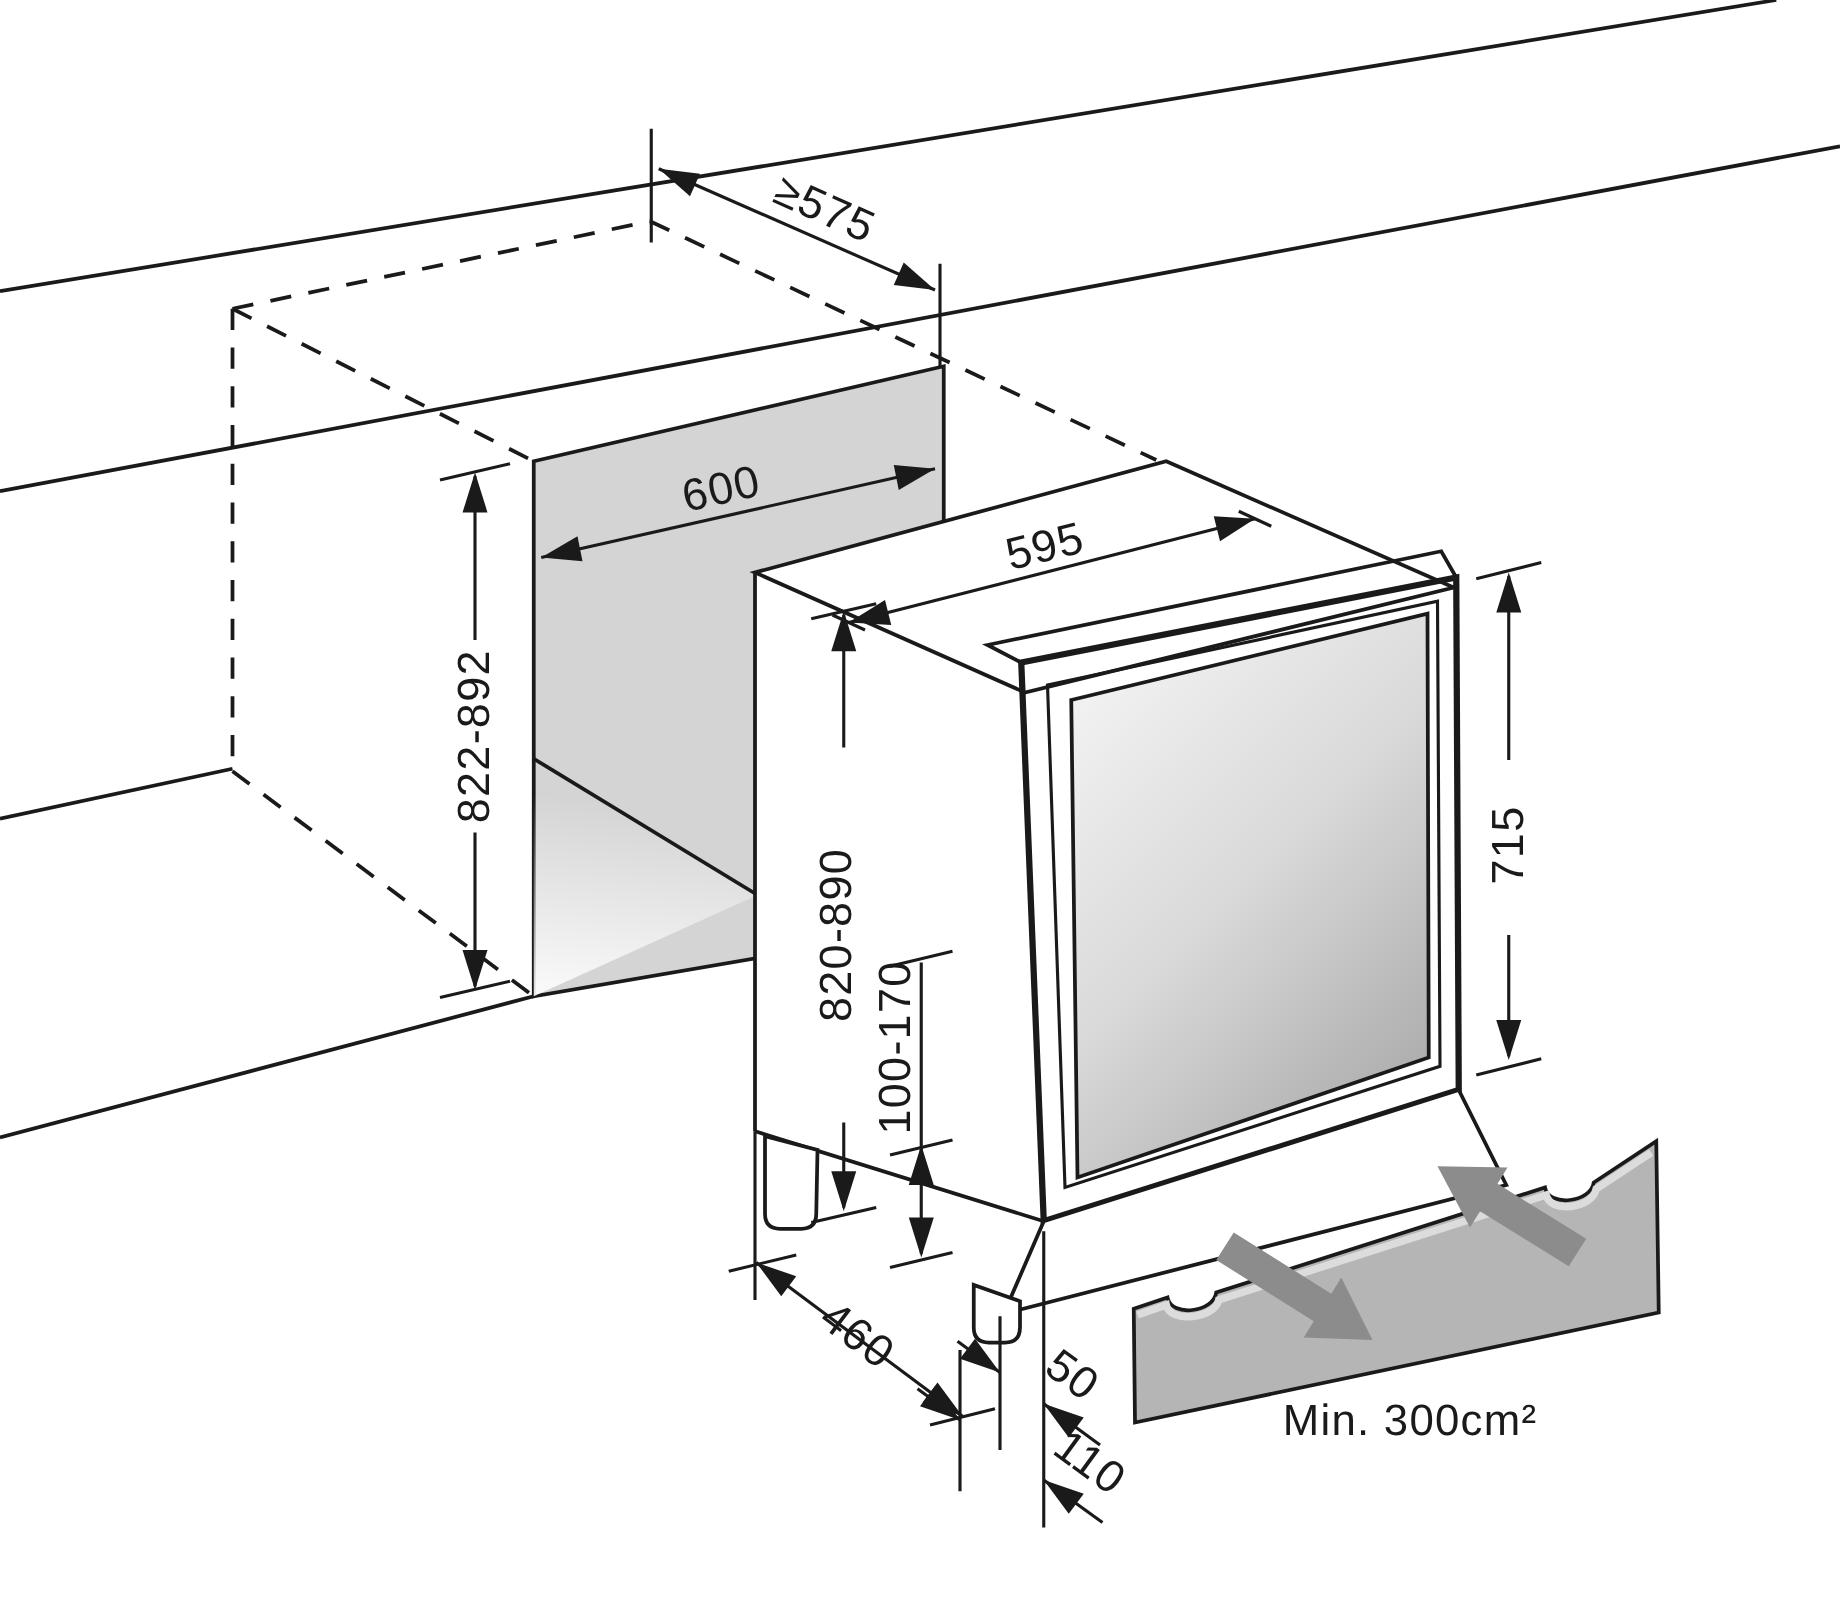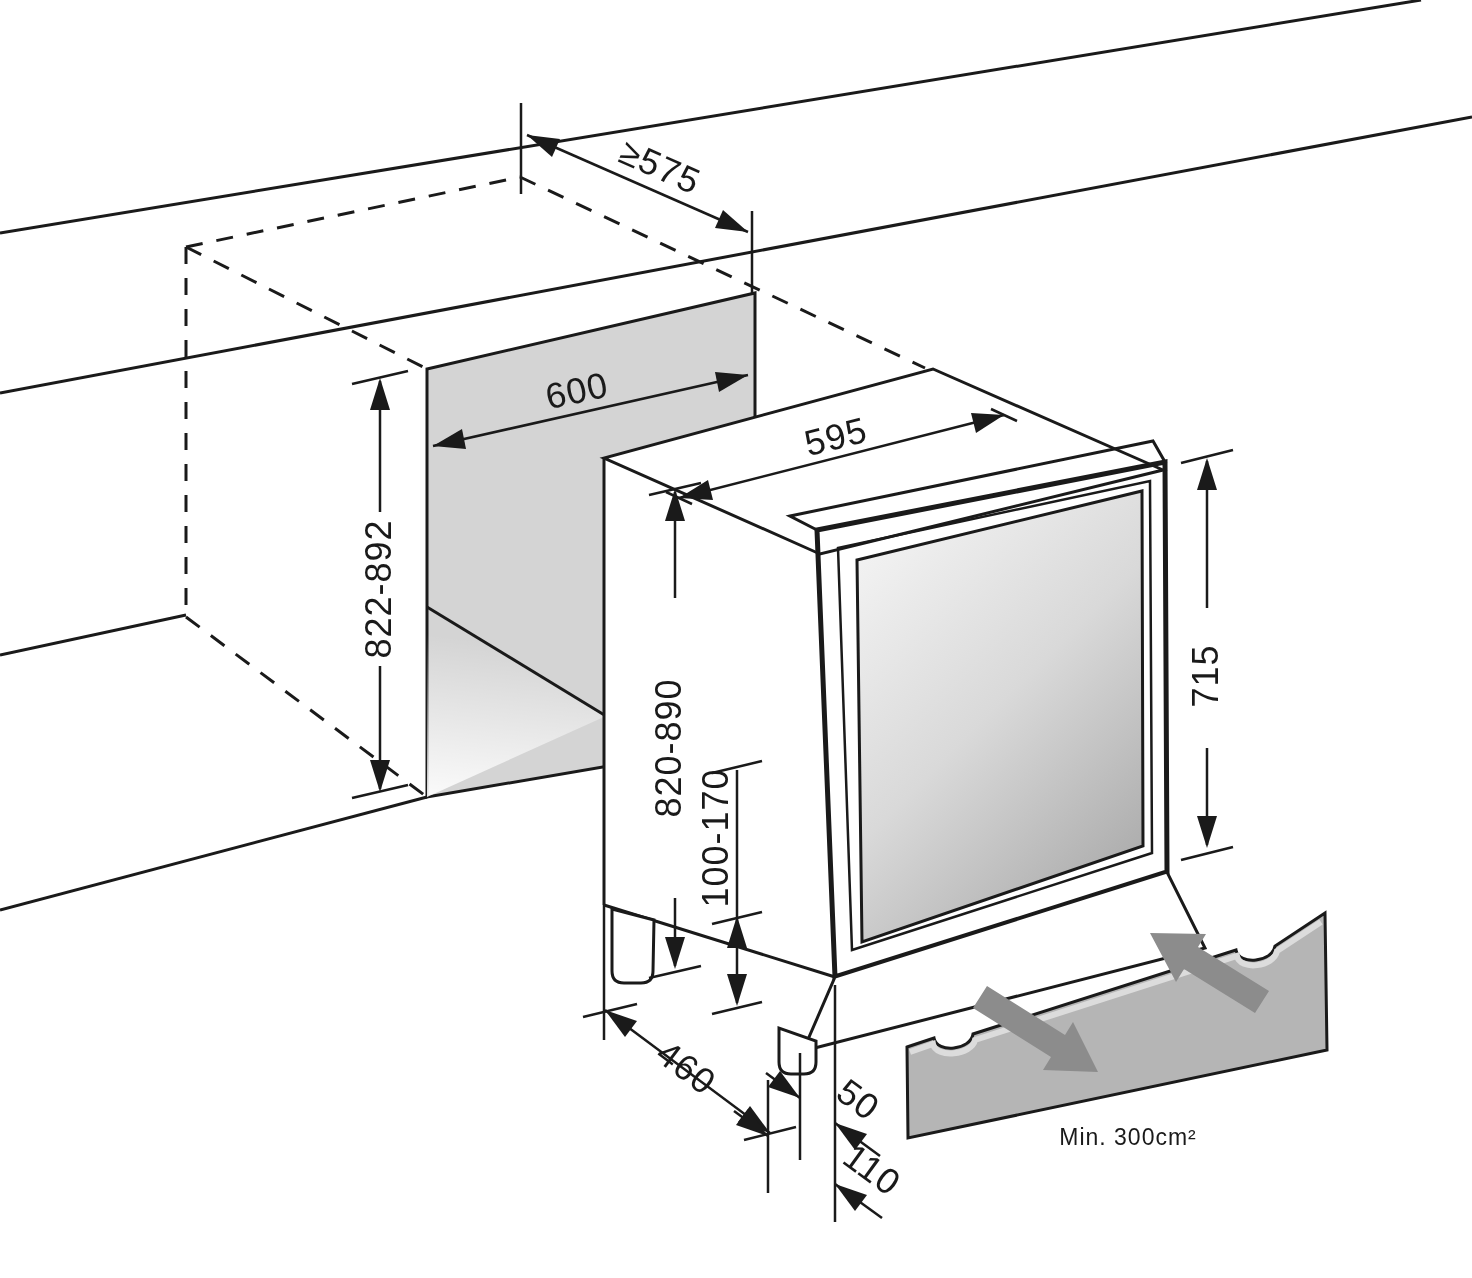--- a/index.html
+++ b/index.html
@@ -2,21 +2,21 @@
 <html><head>
 <meta charset="utf-8">
 <style>
   html,body{margin:0;padding:0;background:#ffffff;}
   #stage{position:relative;width:1472px;height:1278px;background:#ffffff;overflow:hidden;
          font-family:"Liberation Sans",sans-serif;}
   #stage svg{position:absolute;left:0;top:0;}
   .lbl{position:absolute;font-size:36px;color:#1a1a1a;white-space:nowrap;
        letter-spacing:1px;transform:translate(-50%,-50%) rotate(var(--r,0deg));
        font-family:"Liberation Sans",sans-serif;}
-  .lbl.small{font-size:23px;}
+  .lbl.small{font-size:35px;}
 </style>
 </head>
 <body>
 
 <div id="stage">
 
 <svg width="1472" height="1278" viewBox="0 0 1472 1278">
   <defs>
     <linearGradient id="glassGrad" x1="857" y1="560" x2="1143" y2="846" gradientUnits="userSpaceOnUse">
       <stop offset="0" stop-color="#f2f2f2"></stop>

